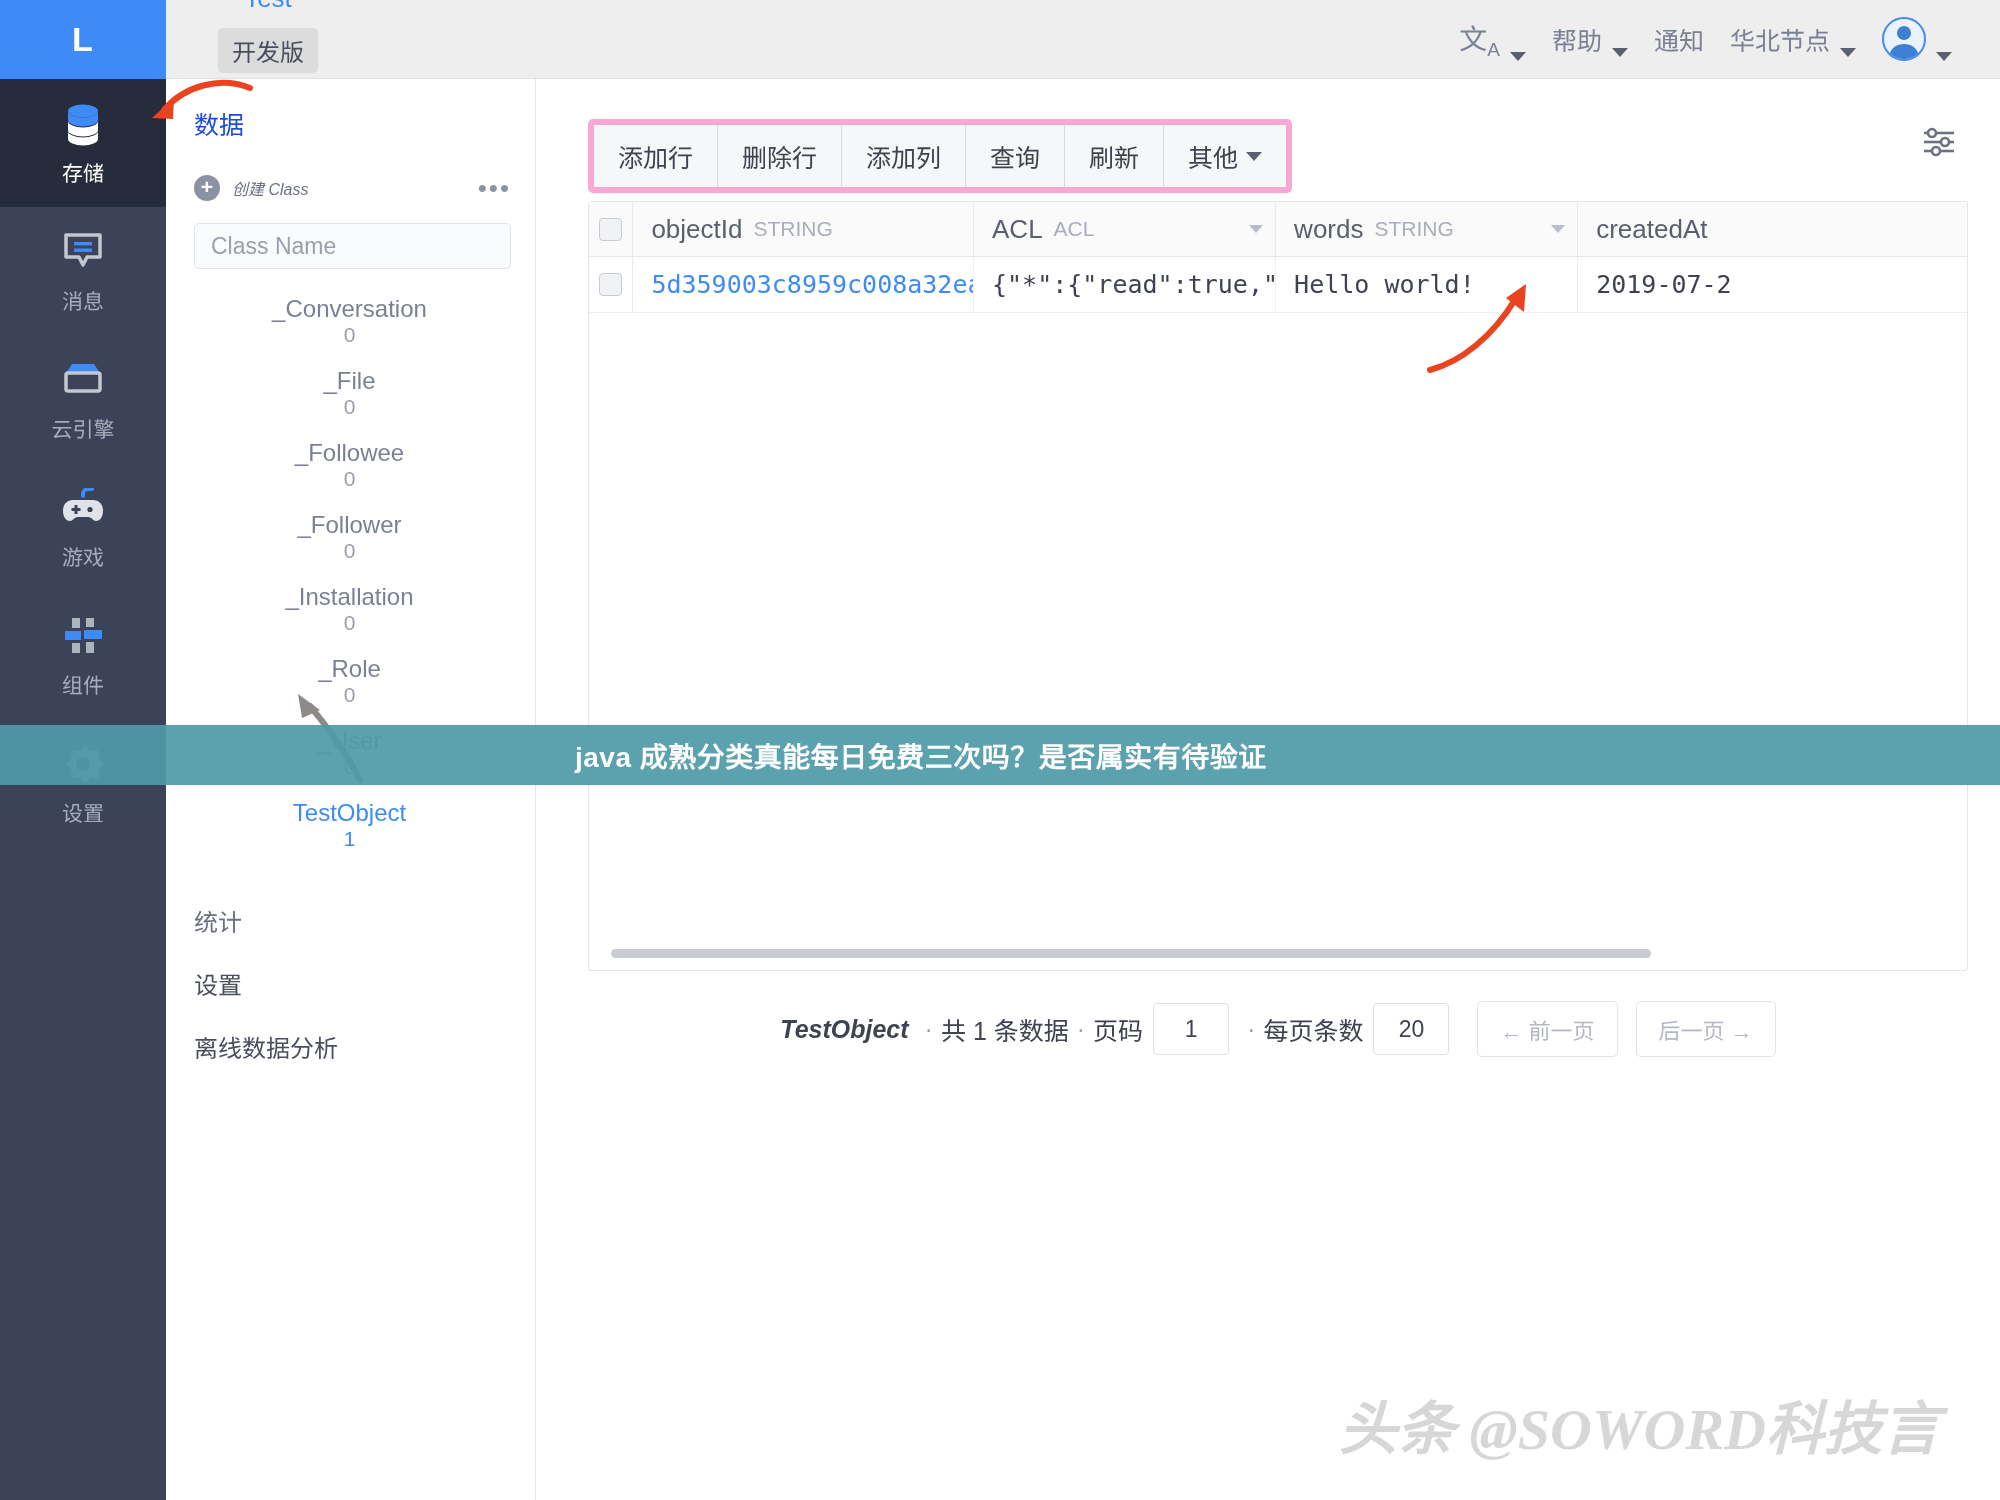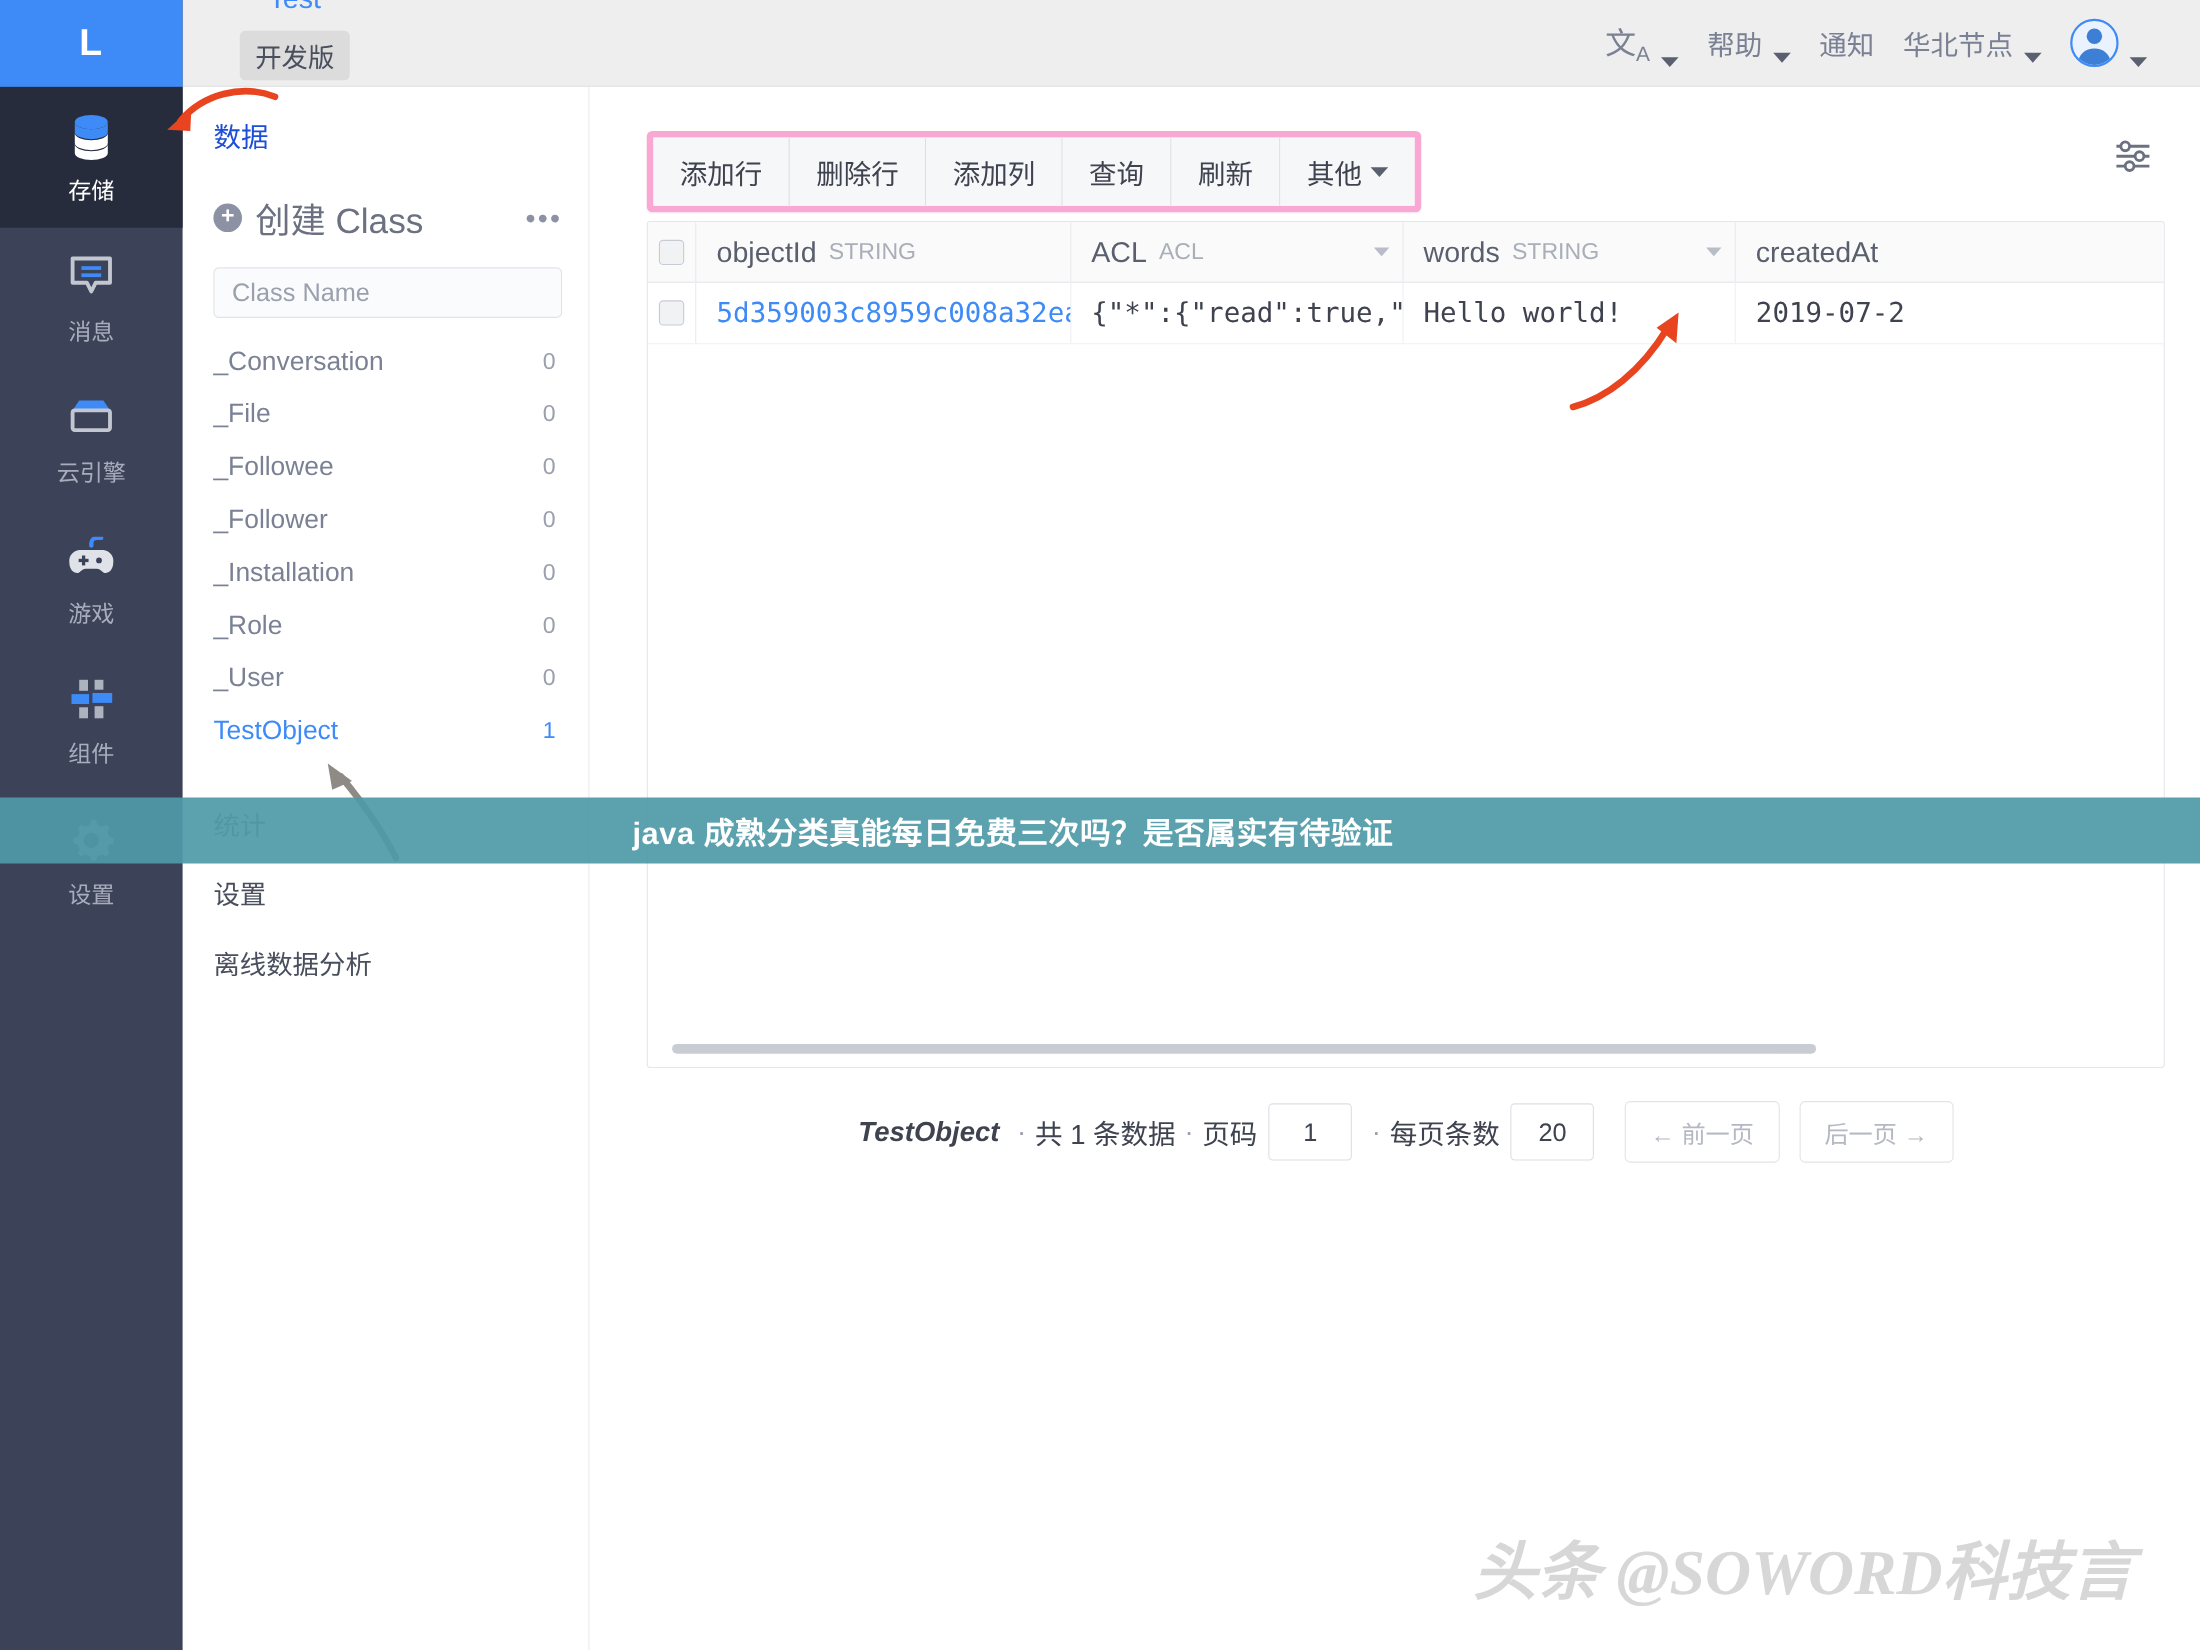--- a/index.html
+++ b/index.html
@@ -43,36 +43,37 @@
   }
   .sb-create {
     display: flex; align-items: center; padding: 0 24px 0 28px;
     margin-bottom: 22px; cursor: pointer;
   }
   .sb-create .plus {
     width: 26px; height: 26px; border-radius: 50%; background: #8c92a4;
     color: #fff; font-size: 21px; line-height: 24px; text-align: center;
     margin-right: 12px; font-weight: 700;
   }
-  .sb-create .ctext { color: #6b7180; font-size: 32px; flex: 1; }
+  .sb-create .ctext { color: #6b7180; font-size: 16px; flex: 1; font-style: italic; }
   .sb-create .dots { color: #8c92a4; font-size: 26px; letter-spacing: 2px; line-height: 14px; }
   .sb-search {
     margin: 0 24px 16px 28px; height: 46px;
     border: 1px solid #e0e3e9; border-radius: 5px; background: #fafbfc;
     display: flex; align-items: center; padding: 0 16px;
   }
   .sb-search input {
     border: 0; outline: 0; background: transparent; width: 100%;
     font-size: 23px; color: #6b7180; font-family: inherit;
   }
   .sb-search input::placeholder { color: #9aa0ad; }
   .sb-row {
     display: flex; align-items: center; justify-content: space-between;
     padding: 10px 30px 10px 28px; font-size: 24px; color: #7b8194;
     cursor: pointer;
+    flex-direction: column;
   }
   .sb-row.sel { color: #3e8bf7; }
   .sb-row .cnt { font-size: 21px; color: #9aa0ad; }
   .sb-row.sel .cnt { color: #3e8bf7; }
   .sb-link {
     padding: 14px 28px; font-size: 24px; color: #4a4f5e; cursor: pointer;
   }
   .sb-link.muted { color: #6b7180; }
 
   

